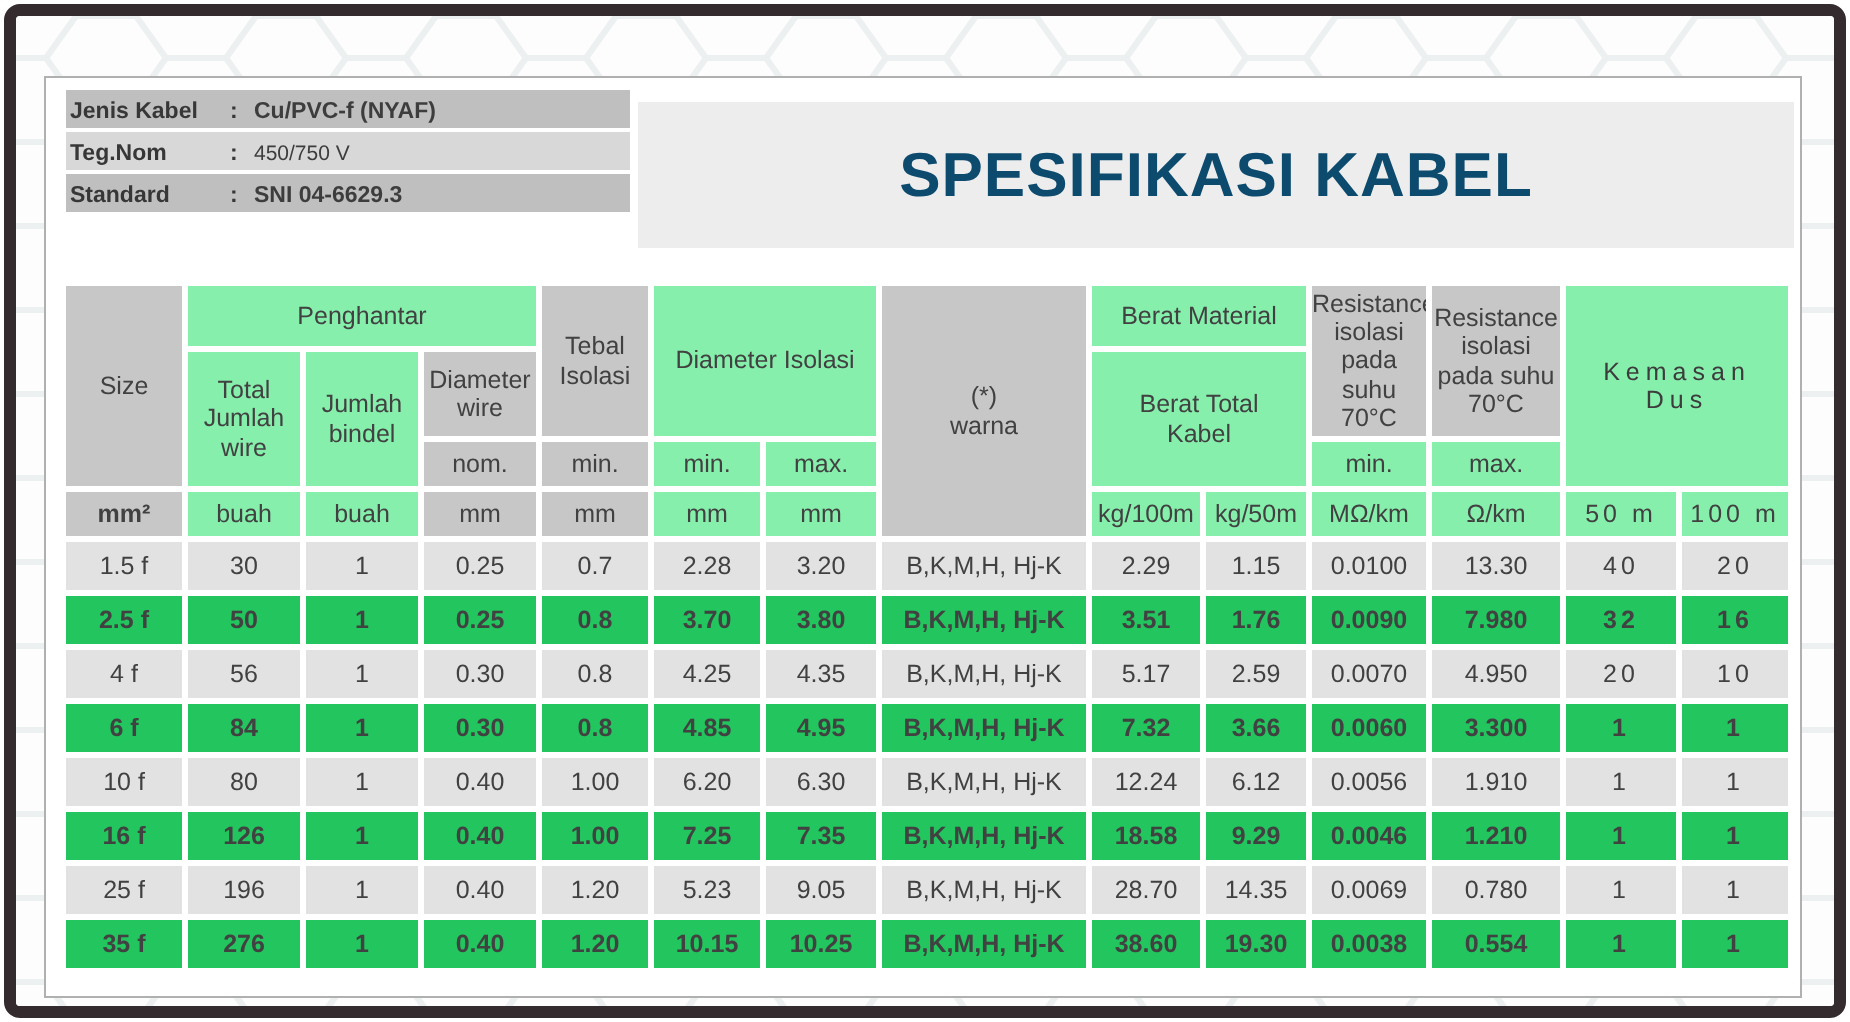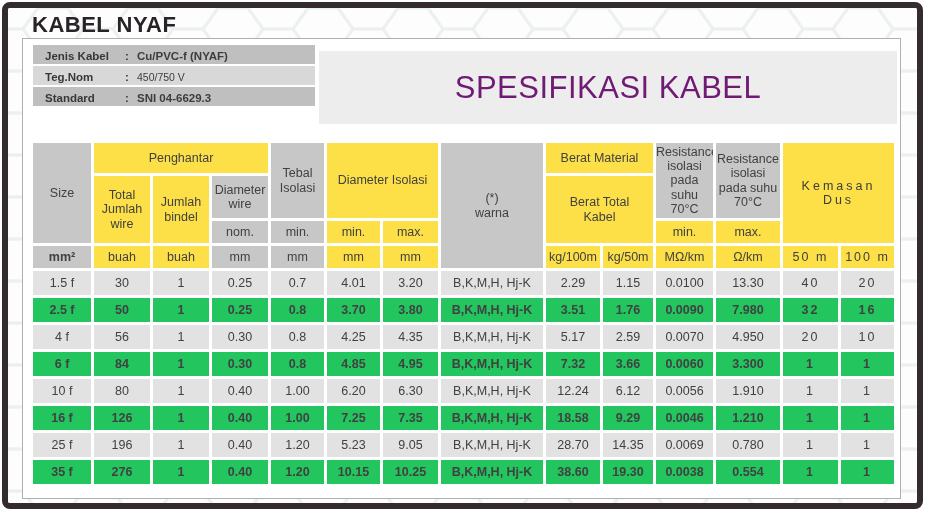--- a/index.html
+++ b/index.html
@@ -5,37 +5,37 @@
   html,body{margin:0;padding:0;}
   body{width:925px;height:511px;background:#ffffff;font-family:"Liberation Sans",sans-serif;}
   .stage{position:relative;width:925px;height:511px;overflow:hidden;background:#ffffff;}
   .frame{position:absolute;left:2px;top:2px;right:2px;bottom:2px;border:6px solid #332b2d;border-radius:8px;background:#fdfdfd;overflow:hidden;}
   .hexbg{position:absolute;left:0;top:0;width:100%;height:100%;}
   .page-title{position:absolute;left:24px;top:4px;font-size:22px;font-weight:bold;color:#272327;letter-spacing:.5px;}
   .panel{position:absolute;left:14px;top:30px;width:877px;height:459px;background:#ffffff;border:1px solid #b0b0b0;}
 
   
   .infobox{position:absolute;left:10px;top:6px;width:282px;}
-  .irow{height:19px;line-height:19px;margin-bottom:2px;padding-left:12px;white-space:nowrap;overflow:hidden;}
+  .irow{height:19px;line-height:19px;margin-bottom:2px;padding-left:2px;white-space:nowrap;overflow:hidden;}
   .irow.dark{background:#bfbfbf;}
   .irow.light{background:#d8d8d8;}
   .ilbl{display:inline-block;width:80px;font-weight:bold;font-size:11.5px;color:#373737;}
   .icolon{display:inline-block;width:12px;font-weight:bold;font-size:11.5px;color:#373737;}
   .ival{font-size:10.5px;color:#3d3d3d;}
   .ival.b{font-weight:bold;font-size:11.5px;}
 
   
   .specbox{position:absolute;left:296px;top:12px;width:578px;height:73px;background:#ededed;display:flex;align-items:center;justify-content:center;}
-  .spectitle{font-size:31px;font-weight:normal;color:#701a75;letter-spacing:.5px;}
+  .spectitle{font-size:31px;font-weight:bold;color:#0c4a6e;letter-spacing:.5px;}
 
   
   .tblwrap{position:absolute;left:7px;top:101px;}
   table.spec{border-collapse:separate;border-spacing:3px;table-layout:fixed;width:867px;color:#414141;}
   table.spec td{text-align:center;vertical-align:middle;font-size:12.5px;line-height:1.15;padding:0;overflow:hidden;}
-  td.l{background:#fde047;margin-left:44px;}
+  td.l{background:#86efac;margin-left:44px;}
   td.d{background:#c7c7c7;}
   tr.h1{height:30px;} tr.h2{height:42px;} tr.h3{height:22px;} tr.hu{height:22px;}
   tr.data{height:24px;}
   tr.data.odd td{background:#e2e2e2;}
   tr.data.even td{background:#22c55e;font-weight:bold;}
   tr.data td:nth-child(13),tr.data td:nth-child(14){letter-spacing:2px;}
   .res{font-size:10px;line-height:1.25;}
   .kd{font-size:14px;letter-spacing:3px;color:#3c3c3c;}
   .kd .wrap{width:86px;margin:0 auto;}
   .btk .wrap{width:80px;margin:0 auto;}
@@ -57,21 +57,20 @@
             <path d="M-30 0L-15 -21L15 -21L30 0L15 21L-15 21Z" transform="translate(45,21)"></path>
             <path d="M-30 0L-15 -21L15 -21L30 0L15 21L-15 21Z" transform="translate(0,42)"></path>
             <path d="M-30 0L-15 -21L15 -21L30 0L15 21L-15 21Z" transform="translate(90,42)"></path>
           </g>
         </pattern>
       </defs>
       <rect width="100%" height="100%" fill="#fdfdfd"></rect>
       <rect width="100%" height="100%" fill="url(#hx)"></rect>
     </svg>
 
-    <div class="page-title">KABEL NYAF</div>
 
     <div class="panel">
 
       <div class="infobox">
         <div class="irow dark">
           <span class="ilbl">Jenis Kabel</span><span class="icolon">:</span><span class="ival b">Cu/PVC-f (NYAF)</span>
         </div>
         <div class="irow light">
           <span class="ilbl">Teg.Nom</span><span class="icolon">:</span><span class="ival">450/750 V</span>
         </div>
@@ -150,21 +149,21 @@
             <td class="l sp2">50 m</td>
             <td class="l sp2">100 m</td>
           </tr>
 
           <tr class="data odd">
             <td>1.5 f</td>
                 <td>30</td>
                 <td>1</td>
                 <td>0.25</td>
                 <td>0.7</td>
-                <td>4.01</td>
+                <td>2.28</td>
                 <td>3.20</td>
                 <td>B,K,M,H, Hj-K</td>
                 <td>2.29</td>
                 <td>1.15</td>
                 <td>0.0100</td>
                 <td>13.30</td>
                 <td>40</td>
                 <td>20</td>
           </tr>
           <tr class="data even">

